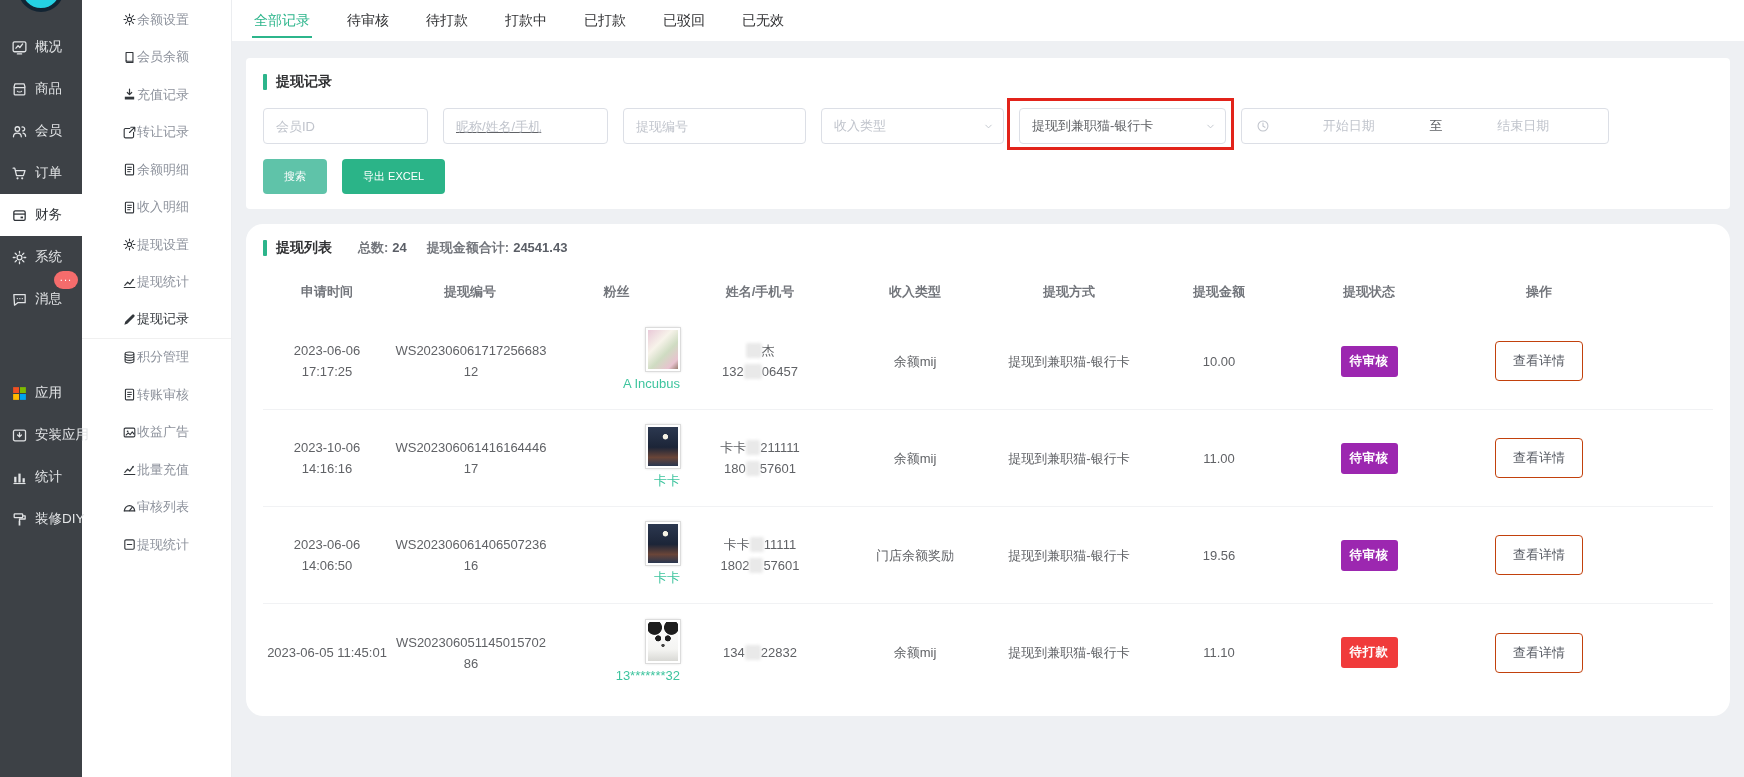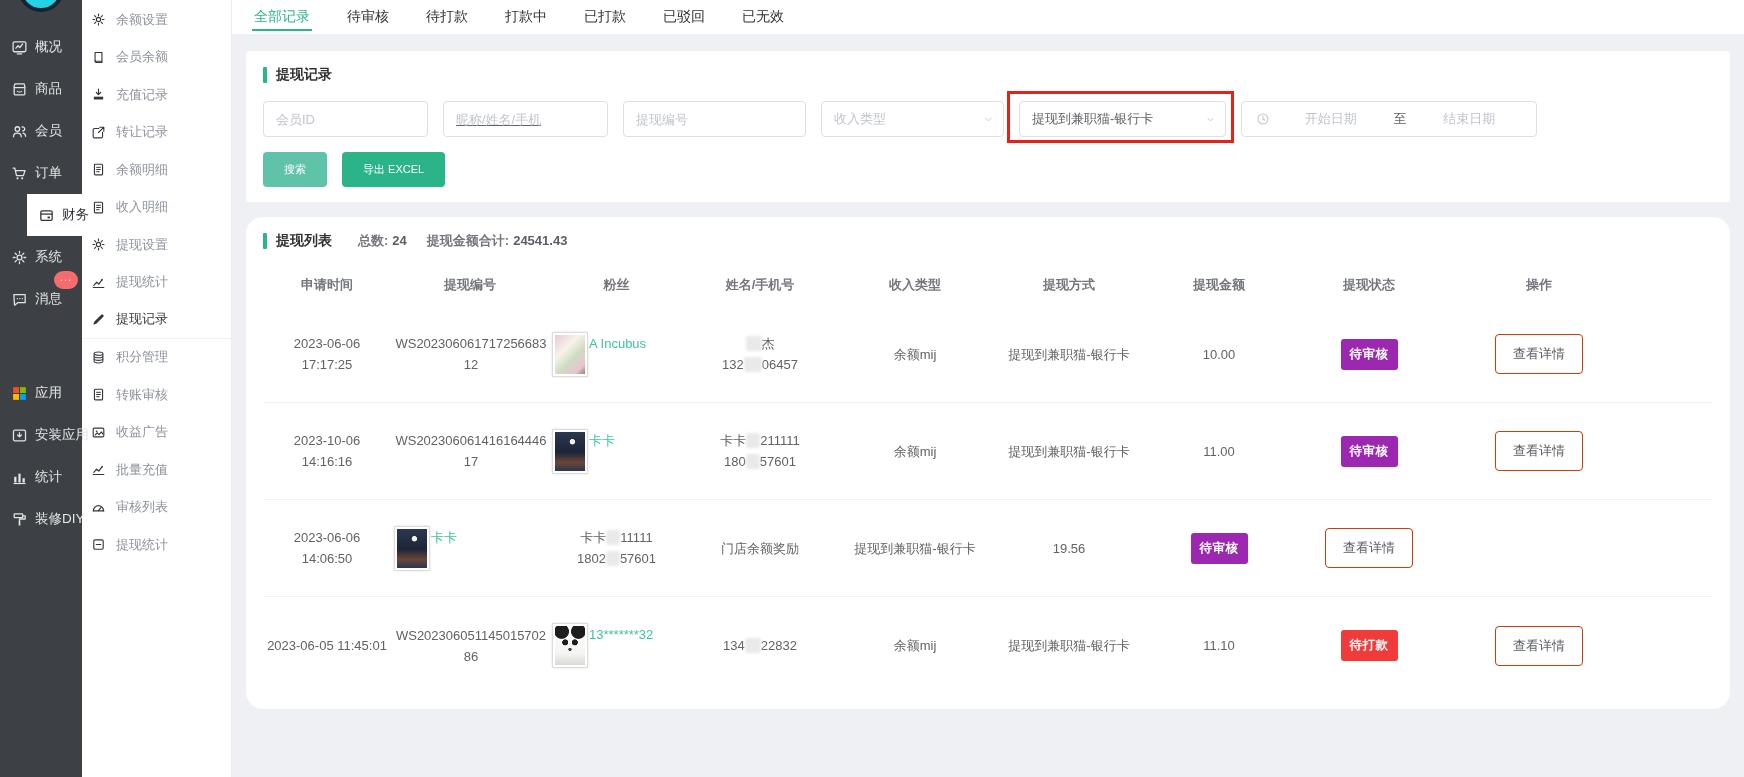--- a/index.html
+++ b/index.html
@@ -4,33 +4,33 @@
 <style>
   * { margin:0; padding:0; box-sizing:border-box; }
   html,body { width:1744px; height:777px; overflow:hidden; }
   body { font-family:"Liberation Sans","DejaVu Sans",sans-serif; display:flex; background:#eef0f3; color:#606266; }
 
   
   .rail { width:82px; background:#3d4146; flex-shrink:0; display:flex; flex-direction:column; position:relative; }
   .rail-logo { width:46px; height:46px; border-radius:50%; background:#25d2e4; border:4px solid #122433; margin:-34px auto 14px; flex-shrink:0; }
   .rail-item { height:42px; display:flex; align-items:center; gap:7px; padding-left:11px; font-size:13.5px; color:#e2e4e6; cursor:pointer; position:relative; white-space:nowrap; }
   .rail-item .ic { width:17px; height:17px; flex-shrink:0; }
-  .rail-item.active { background:#ffffff; color:#2f3338;margin-left:27px; }
+  .rail-item.active { background:#ffffff; color:#2f3338; }
   .rail-gap { height:52px; }
   .rail-badge { position:absolute; top:-7px; right:4px; background:#f56c6c; color:#fff; font-size:11px; line-height:9px; padding:2px 6px 7px; border-radius:9px; letter-spacing:1px; }
 
   
   .submenu { width:150px; background:#fff; border-right:1px solid #ebedf0; flex-shrink:0; padding-top:1px; }
-  .submenu-item { height:37.5px; display:flex; align-items:center; gap:10px; padding-left:9px; font-size:13px; color:#8d929c; cursor:pointer; }
+  .submenu-item { height:37.5px; display:flex; align-items:center; padding-left:40px; font-size:13px; color:#8d929c; cursor:pointer; }
   .submenu-item .ic { width:15px; height:15px; color:#33373c; flex-shrink:0; }
   .submenu-item.active { color:#33373c; border-bottom:1px solid #f0f0f0; }
 
   
   .main { flex:1; display:flex; flex-direction:column; min-width:0; }
-  .tabbar { background:#fff; height:34px; display:flex; align-items:stretch; padding-left:22px; flex-shrink:0; }
+  .tabbar { background:#fff; height:41px; display:flex; align-items:stretch; padding-left:22px; flex-shrink:0; }
   .tab { font-size:14px; color:#303133; margin-right:37px; display:flex; align-items:center; position:relative; cursor:pointer; }
   .tab.active { color:#2cb58b; }
   .tab.active::after { content:""; position:absolute; left:-2px; right:-2px; bottom:3px; height:2.5px; background:#2cb58b; }
 
   .content { padding:17px 14px 0; display:flex; flex-direction:column; gap:15px; overflow:hidden; }
   .card { background:#fff; border-radius:4px; padding:15px 17px; }
 
   .sec-title { display:flex; align-items:center; gap:9px; }
   .sec-bar { width:4px; height:16px; background:#2cb58b; border-radius:1px; }
   .sec-label { font-size:14px; font-weight:bold; color:#303133; }
@@ -38,21 +38,21 @@
   
   .fields { display:flex; gap:15px; margin-top:17px; align-items:center; }
   .inp { height:36px; border:1px solid #dcdfe6; border-radius:4px; padding:0 12px; font-size:13px; color:#606266; background:#fff; outline:none; font-family:inherit; }
   .inp::placeholder { color:#c0c4cc; }
   .sel { height:36px; border:1px solid #dcdfe6; border-radius:4px; padding:0 26px 0 12px; font-size:13px; display:flex; align-items:center; justify-content:space-between; background:#fff; cursor:pointer; position:relative; }
   .sel .chev { position:absolute; right:9px; top:12px; width:11px; height:11px; color:#c0c4cc; }
   .sel.placeholder { color:#c0c4cc; }
   .sel.value { color:#606266; }
   .hl-wrap { position:relative; }
   .redbox { position:absolute; top:-10px; bottom:-6px; left:-12px; right:-8px; border:3px solid #e2231a; pointer-events:none; z-index:3; }
-  .daterange { height:36px; border:1px solid #dcdfe6; border-radius:4px; display:flex; align-items:center; padding:2px 10px; width:296px; background:#fff; }
+  .daterange { height:36px; border:1px solid #dcdfe6; border-radius:4px; display:flex; align-items:center; padding:2px 10px; width:368px; background:#fff; }
   .daterange .ic { width:14px; height:14px; color:#c0c4cc; margin:0 4px; flex-shrink:0; }
   .dr-part { flex:1; text-align:center; font-size:13px; color:#c0c4cc; }
   .dr-sep { font-size:13px; color:#606266; padding:0 6px; }
 
   .btns { display:flex; gap:15px; margin-top:15px; }
   .btn { border:none; border-radius:4px; color:#fff; font-size:11px; padding:10px 21px; cursor:pointer; font-family:inherit; }
   .btn-search { background:#5fc3a9; }
   .btn-export { background:#2bb488; }
 
   
@@ -62,21 +62,21 @@
   .summary b { color:#5a5e66; margin-left:4px; font-weight:bold; }
 
   .tbl { margin-top:14px; }
   .tgrid { display:grid; grid-template-columns:128px 158px 135px 152px 158px 150px 150px 150px 190px; justify-content:flex-start; }
   .thead-row { height:42px; align-items:center; }
   .th { text-align:center; font-size:13px; color:#73767c; font-weight:bold; }
   .trow { min-height:97px; align-items:center; border-bottom:1px solid #f1f2f4; text-align:center; font-size:13px; color:#606266; }
   .trow:last-child { border-bottom:none; }
   .td { padding:6px 4px; line-height:21px; }
   .order-no { width:152px; word-break:break-all; margin:8px auto; }
-  .fan { display:flex; flex-direction:row; align-items:flex-start; gap:2px; }
+  .fan { display:flex; flex-direction:column; align-items:flex-end; gap:2px; }
   .avatar { width:34px; height:43px; border:2px solid #fff; outline:1px solid #dcdcdc; box-shadow:0 0 3px rgba(0,0,0,.25); }
   .av-pink  { background:linear-gradient(135deg,#e9c9d8 0%,#f7f3ea 35%,#cfdcc2 60%,#e8c3cf 85%,#9a7f72 100%); }
   .av-night { background:radial-gradient(circle at 58% 25%, #f5f2e4 7%, rgba(0,0,0,0) 9%), linear-gradient(180deg,#2c3850 0%,#1c2538 52%,#6a4538 78%,#2a3750 100%); }
   .av-panda { background:
       radial-gradient(circle at 22% 14%, #1d1d1d 17%, rgba(0,0,0,0) 19%),
       radial-gradient(circle at 78% 14%, #1d1d1d 17%, rgba(0,0,0,0) 19%),
       radial-gradient(circle at 34% 42%, #1d1d1d 9%, rgba(0,0,0,0) 11%),
       radial-gradient(circle at 66% 42%, #1d1d1d 9%, rgba(0,0,0,0) 11%),
       radial-gradient(circle at 50% 60%, #444 5%, rgba(0,0,0,0) 7%),
       linear-gradient(180deg,#ffffff 0%,#f4f4f2 70%,#d9d9d5 100%); }
@@ -489,20 +489,23 @@
               </div>
     <div class="td">余额mij</div>
     <div class="td">提现到兼职猫-银行卡</div>
     <div class="td">11.00</div>
     <div class="td"><span class="badge" style="background:#9c27b0">待审核</span></div>
     <div class="td"><button class="detail-btn">查看详情</button></div>
   </div>
   <div class="tgrid trow">
     <div class="td">2023-06-06 14:06:50</div>
     <div class="td">
+                <div class="order-no">WS20230606140650723616</div>
+              </div>
+    <div class="td">
                 <div class="fan">
       <div class="avatar av-night"></div>
       <div class="nickname">卡卡</div>
     </div>
               </div>
     <div class="td">
                 <div><span>卡卡</span><span class="blur" style="width:14px"></span><span>11111</span></div>
                 <div><span>1802</span><span class="blur" style="width:14px"></span><span>57601</span></div>
               </div>
     <div class="td">门店余额奖励</div>

